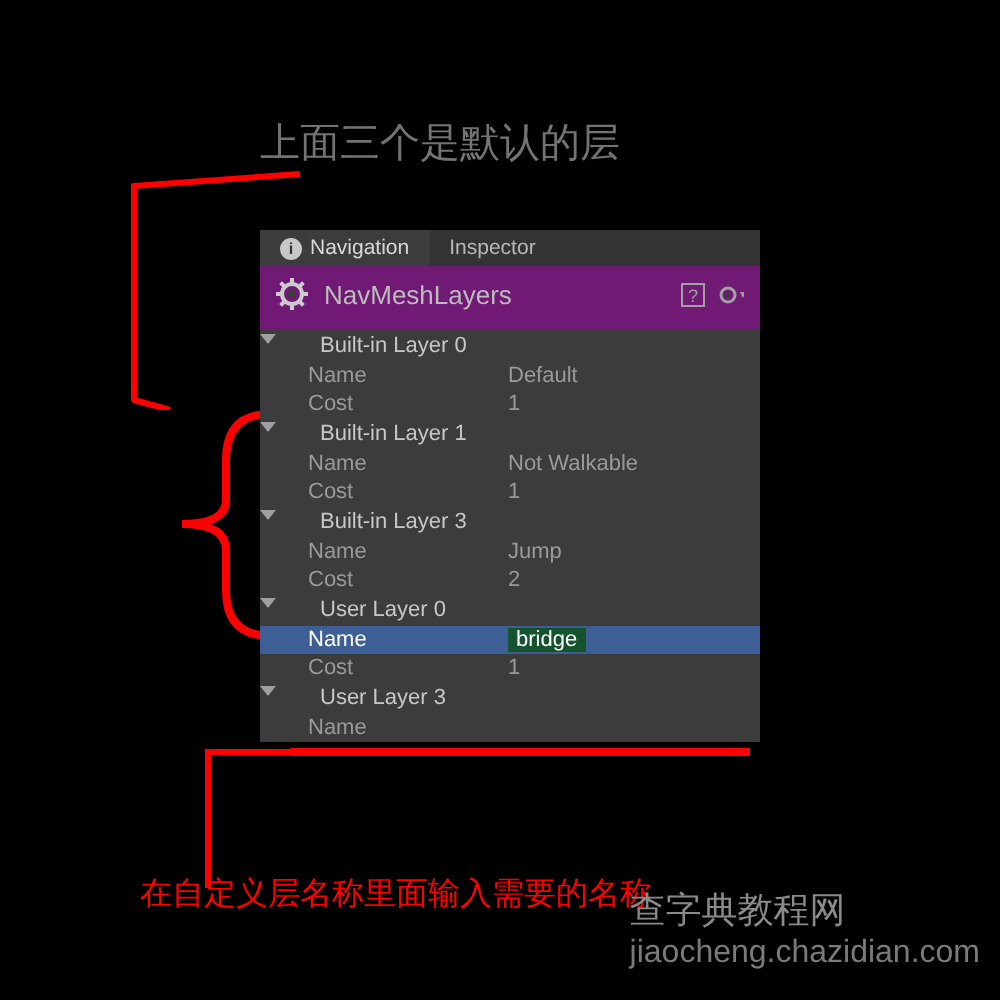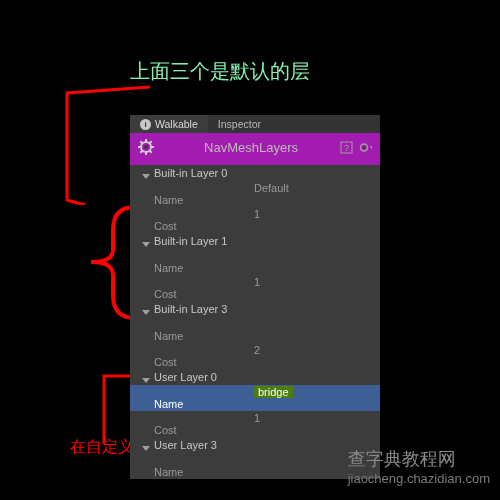--- a/index.html
+++ b/index.html
@@ -8,21 +8,21 @@
     width: 500px;
     height: 500px;
     font-family: Arial, sans-serif;
     position: relative;
     overflow: hidden;
   }
   .annotation-top {
     position: absolute;
     top: 58px;
     left: 130px;
-    color: #86efac;
+    color: #737373;
     font-size: 20px;
     font-family: "Microsoft YaHei", sans-serif;
   }
   .annotation-bottom {
     position: absolute;
     top: 437px;
     left: 70px;
     color: #ff0000;
     font-size: 16px;
     font-family: "Microsoft YaHei", sans-serif;
@@ -33,21 +33,21 @@
     right: 10px;
     text-align: left;
     color: #8a8a8a;
     line-height: 1.3;
   }
   .watermark .big {
     font-size: 18px;
     font-family: "SimSun", serif;
   }
   .watermark .small {
-    font-size: 13px;
+    font-size: 16px;
     font-family: Arial, sans-serif;
     color: #7a7a7a;
   }
   .bracket {
     position: absolute;
     left: 85px;
     top: 205px;
     width: 55px;
     height: 115px;
     pointer-events: none;
@@ -112,22 +112,21 @@
     font-size: 8px;
     font-weight: bold;
     display: inline-flex;
     align-items: center;
     justify-content: center;
   }
   .header-row {
     display: flex;
     align-items: center;
     padding: 6px 8px 10px 8px;
-    background: #a21caf;
-    text-align: center;
+    background: #701a75;
   }
   .gear {
     width: 16px;
     height: 16px;
     display: inline-block;
     position: relative;
     margin-right: 8px;
   }
   .gear svg { width: 16px; height: 16px; }
   .header-title {
@@ -143,56 +142,56 @@
   .small-icon {
     width: 13px;
     height: 13px;
     display: inline-block;
   }
   .layer-group {
     padding: 0;
   }
   .group-head {
     display: flex;
-    align-items: flex-end;
-    padding: 2px 12px;
+    align-items: flex-start;
+    padding: 2px 0;
     color: #c8c8c8;
     font-size: 11px;
+    gap: 18px;
   }
   .tri {
     width: 0;
     height: 0;
     border-left: 4px solid transparent;
     border-right: 4px solid transparent;
     border-top: 5px solid #a0a0a0;
     margin-right: 4px;
   }
   .prop-row {
     display: flex;
     padding: 1px 0 1px 24px;
     font-size: 11px;
   }
   .prop-label {
     width: 100px;
     color: #9a9a9a;
-    margin-top: 12px;
   }
   .prop-value {
     flex: 1;
     color: #9a9a9a;
   }
   .prop-row.selected {
     background: #3d5f96;
   }
   .prop-row.selected .prop-label,
   .prop-row.selected .prop-value {
     color: #fff;
   }
   .input-val {
-    background: #4d7c0f;
+    background: #14532d;
     padding: 0 4px;
     color: #fff;
     display: inline-block;
   }
 </style>
 </head>
 <body>
 
 <div class="annotation-top">上面三个是默认的层</div>
 <div class="annotation-bottom">在自定义层名称里面输入需要的名称</div>
@@ -207,21 +206,21 @@
   <line x1="0" y1="2" x2="230" y2="2" stroke="#ff0000" stroke-width="4"></line>
 </svg>
 <svg class="arrow-bottom" viewBox="0 0 50 75">
   <path d="M45 4 L4 4 L4 72" stroke="#ff0000" stroke-width="3" fill="none"></path>
 </svg>
 
 <div class="panel">
   <div class="tabs">
     <div class="tab active">
       <span class="info-icon">i</span>
-      <span>Walkable</span>
+      <span>Navigation</span>
     </div>
     <div class="tab">
       <span>Inspector</span>
     </div>
   </div>
 
   <div class="header-row">
     <span class="gear">
       <svg viewBox="0 0 16 16">
           <circle cx="8" cy="8" r="5" fill="none" stroke="#ccc" stroke-width="2"></circle>
@@ -270,32 +269,34 @@
         <span class="prop-label">Cost</span>
         <span class="prop-value">1</span>
       </div>
 
     <div class="group-head">
         <span class="tri"></span>
         <span>Built-in Layer 1</span>
       </div>
     <div class="prop-row">
         <span class="prop-label">Name</span>
+        <span class="prop-value">Not Walkable</span>
       </div>
     <div class="prop-row">
         <span class="prop-label">Cost</span>
         <span class="prop-value">1</span>
       </div>
 
     <div class="group-head">
         <span class="tri"></span>
         <span>Built-in Layer 3</span>
       </div>
     <div class="prop-row">
         <span class="prop-label">Name</span>
+        <span class="prop-value">Jump</span>
       </div>
     <div class="prop-row">
         <span class="prop-label">Cost</span>
         <span class="prop-value">2</span>
       </div>
 
     <div class="group-head">
         <span class="tri"></span>
         <span>User Layer 0</span>
       </div>

